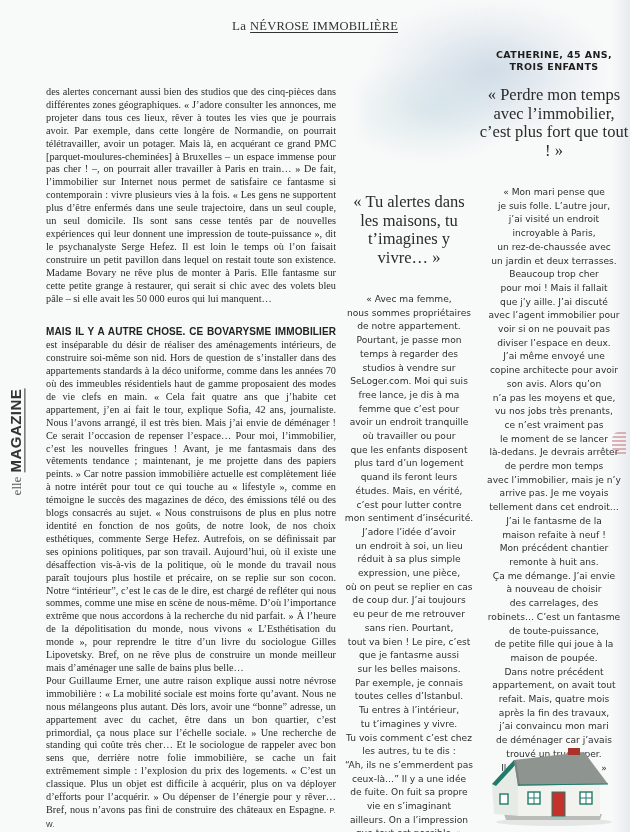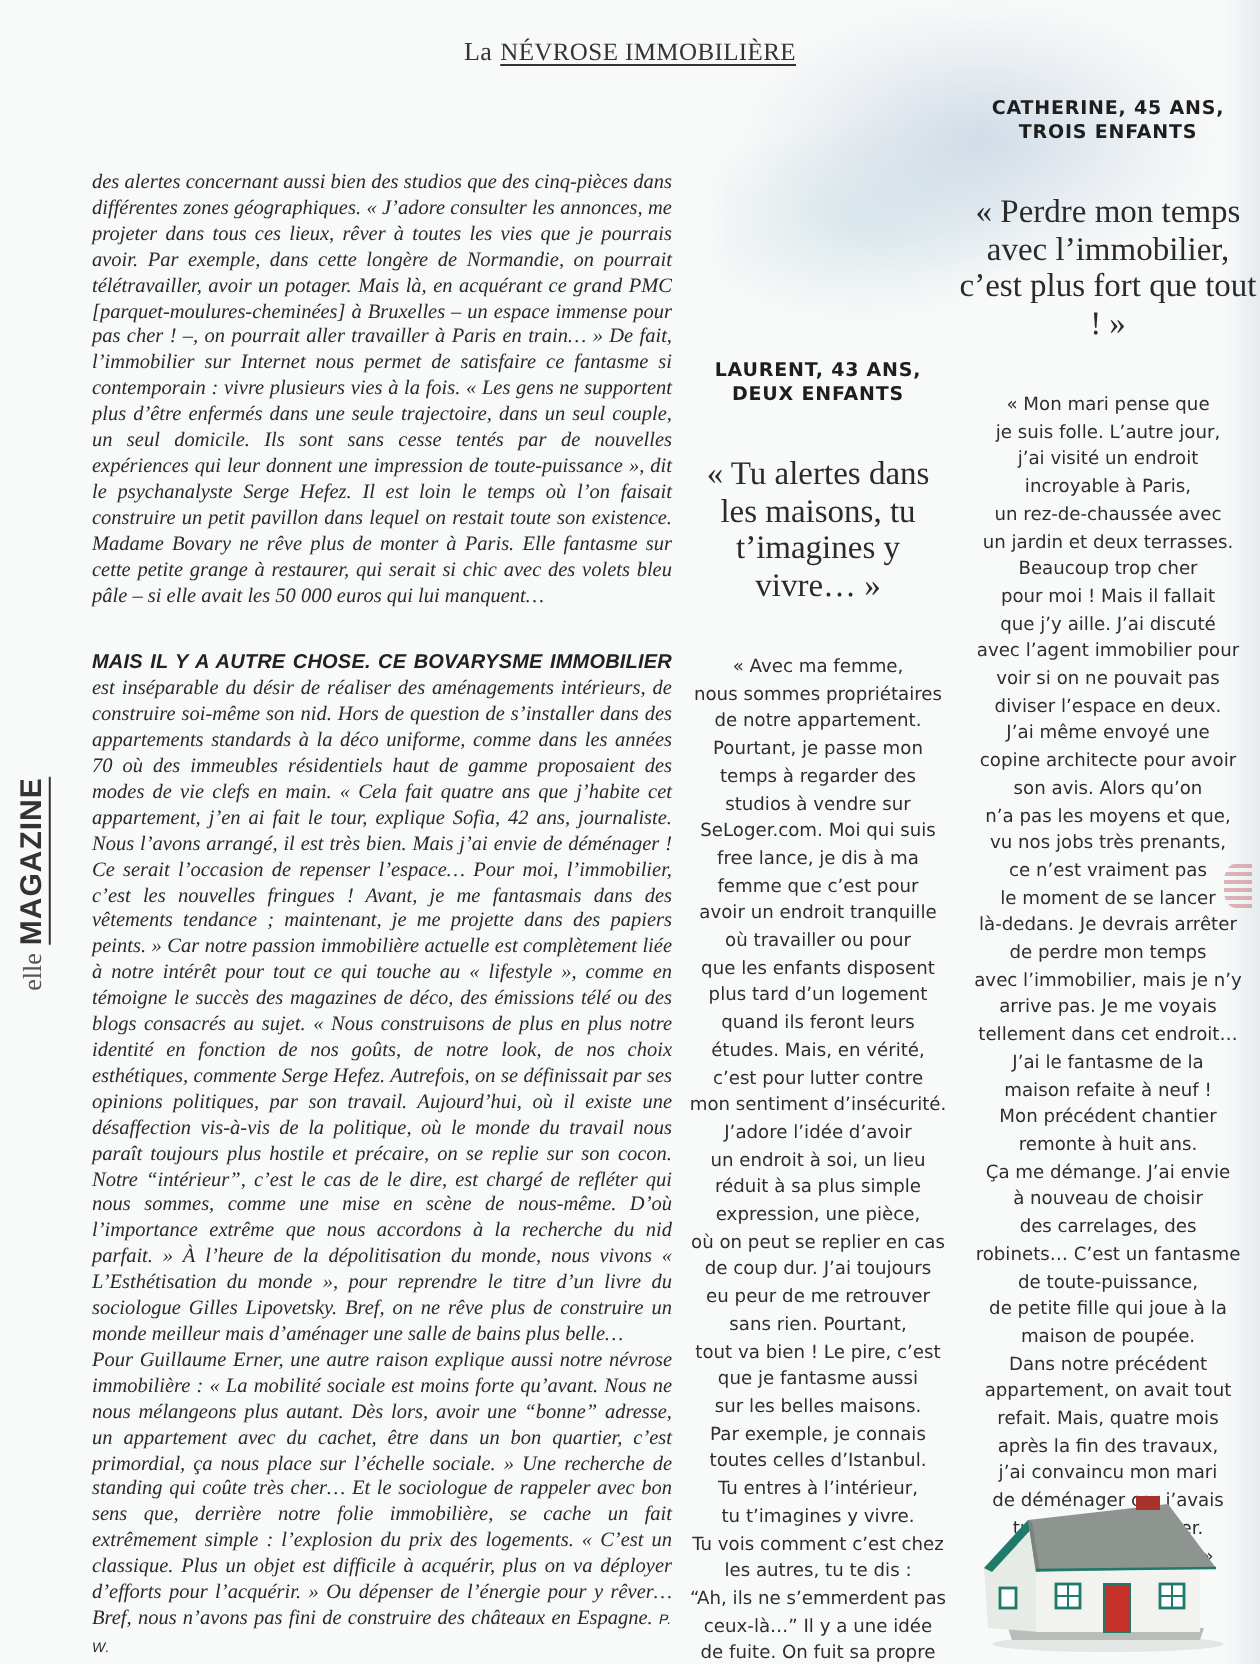--- a/index.html
+++ b/index.html
@@ -40,38 +40,38 @@
     .folio-inner {
       transform: rotate(-90deg); white-space: nowrap;
       font-family: "Liberation Sans", sans-serif; color: #333;
     }
     .folio-inner .brand { font-family: "Liberation Serif", serif; font-size: 13px; font-weight: normal; margin-right: 4px; color: #555; }
     .folio-inner .mag { font-size: 15px; font-weight: bold; letter-spacing: 0.5px; border-bottom: 1.5px solid #333; }
 
     .main-col {
       position: absolute; left: 46px; top: 86px; width: 290px;
       font-family: "Liberation Serif", serif; font-size: 10.25px; line-height: 12.9px; color: #2a2a2a;
-      text-align: justify; hyphens: manual; font-style: italic;
+      text-align: justify; hyphens: manual;
     }
     .main-col p { margin: 0; }
     .main-col p + p.lede { margin-top: 21px; }
     .lead-in { font-family: "Liberation Sans", sans-serif; font-weight: bold; font-size: 10px; letter-spacing: 0.1px; color: #222; }
     .sig { font-family: "Liberation Sans", sans-serif; font-size: 7px; letter-spacing: 0.4px; }
 
     .testimonial {
       position: absolute; text-align: center; font-family: "Liberation Sans", sans-serif; color: #2a2a2a;
     }
     .t-laurent { left: 344px; top: 180px; width: 130px; }
     .t-catherine { left: 478px; top: 49px; width: 152px; }
 
     .t-name {
       font-family: "DejaVu Sans", sans-serif; font-weight: bold; font-size: 9.5px; letter-spacing: 0.4px; line-height: 12px; color: #1e1e1e; text-transform: uppercase;
     }
     .t-quote {
-      font-family: "Liberation Serif", serif; font-size: 16.5px; line-height: 18.5px; color: #2b2b2b; margin-top: 24px;
+      font-family: "Liberation Serif", serif; font-size: 16.5px; line-height: 18.5px; color: #2b2b2b; margin-top: 13px;
     }
     .t-body {
       font-family: "DejaVu Sans", sans-serif; font-size: 9.1px; line-height: 13.7px; color: #2e2e2e; margin-top: 26px; white-space: pre-line;
     }
 
     .house { position: absolute; left: 484px; top: 748px; width: 130px; height: 78px; }
   </style>
 </head>
 <body>
 
@@ -96,24 +96,20 @@
     </p>
     <p class="lede">
       <span class="lead-in">MAIS IL Y A AUTRE CHOSE. CE BOVARYSME IMMOBILIER</span><span> est inséparable du désir de réaliser des aménagements intérieurs, de construire soi-même son nid. Hors de question de s’installer dans des appartements standards à la déco uniforme, comme dans les années 70 où des immeubles résidentiels haut de gamme proposaient des modes de vie clefs en main. « Cela fait quatre ans que j’habite cet appartement, j’en ai fait le tour, explique Sofia, 42 ans, journaliste. Nous l’avons arrangé, il est très bien. Mais j’ai envie de déménager ! Ce serait l’occasion de repenser l’espace… Pour moi, l’immobilier, c’est les nouvelles fringues ! Avant, je me fantasmais dans des vêtements tendance ; maintenant, je me projette dans des papiers peints. » Car notre passion immobilière actuelle est complètement liée à notre intérêt pour tout ce qui touche au « lifestyle », comme en témoigne le succès des magazines de déco, des émissions télé ou des blogs consacrés au sujet. « Nous construisons de plus en plus notre identité en fonction de nos goûts, de notre look, de nos choix esthétiques, commente Serge Hefez. Autrefois, on se définissait par ses opinions politiques, par son travail. Aujourd’hui, où il existe une désaffection vis-à-vis de la politique, où le monde du travail nous paraît toujours plus hostile et précaire, on se replie sur son cocon. Notre “intérieur”, c’est le cas de le dire, est chargé de refléter qui nous sommes, comme une mise en scène de nous-même. D’où l’importance extrême que nous accordons à la recherche du nid parfait. » À l’heure de la dépolitisation du monde, nous vivons « L’Esthétisation du monde », pour reprendre le titre d’un livre du sociologue Gilles Lipovetsky. Bref, on ne rêve plus de construire un monde meilleur mais d’aménager une salle de bains plus belle…</span>
     </p>
     <p>
       <span>Pour Guillaume Erner, une autre raison explique aussi notre névrose immobilière : « La mobilité sociale est moins forte qu’avant. Nous ne nous mélangeons plus autant. Dès lors, avoir une “bonne” adresse, un appartement avec du cachet, être dans un bon quartier, c’est primordial, ça nous place sur l’échelle sociale. » Une recherche de standing qui coûte très cher… Et le sociologue de rappeler avec bon sens que, derrière notre folie immobilière, se cache un fait extrêmement simple : l’explosion du prix des logements. « C’est un classique. Plus un objet est difficile à acquérir, plus on va déployer d’efforts pour l’acquérir. » Ou dépenser de l’énergie pour y rêver… Bref, nous n’avons pas fini de construire des châteaux en Espagne. </span><span class="sig">P. W.</span>
     </p>
   </div>
 
   <div class="testimonial t-laurent">
-    <div class="t-name">
-      <div>LAURENT, 43 ANS,</div>
-      <div>DEUX ENFANTS</div>
-    </div>
     <div class="t-quote">« Tu alertes dans les maisons, tu t’imagines y vivre… »</div>
     <div class="t-body">« Avec ma femme,
 nous sommes propriétaires
 de notre appartement.
 Pourtant, je passe mon
 temps à regarder des
 studios à vendre sur
 SeLoger.com. Moi qui suis
 free lance, je dis à ma
 femme que c’est pour

